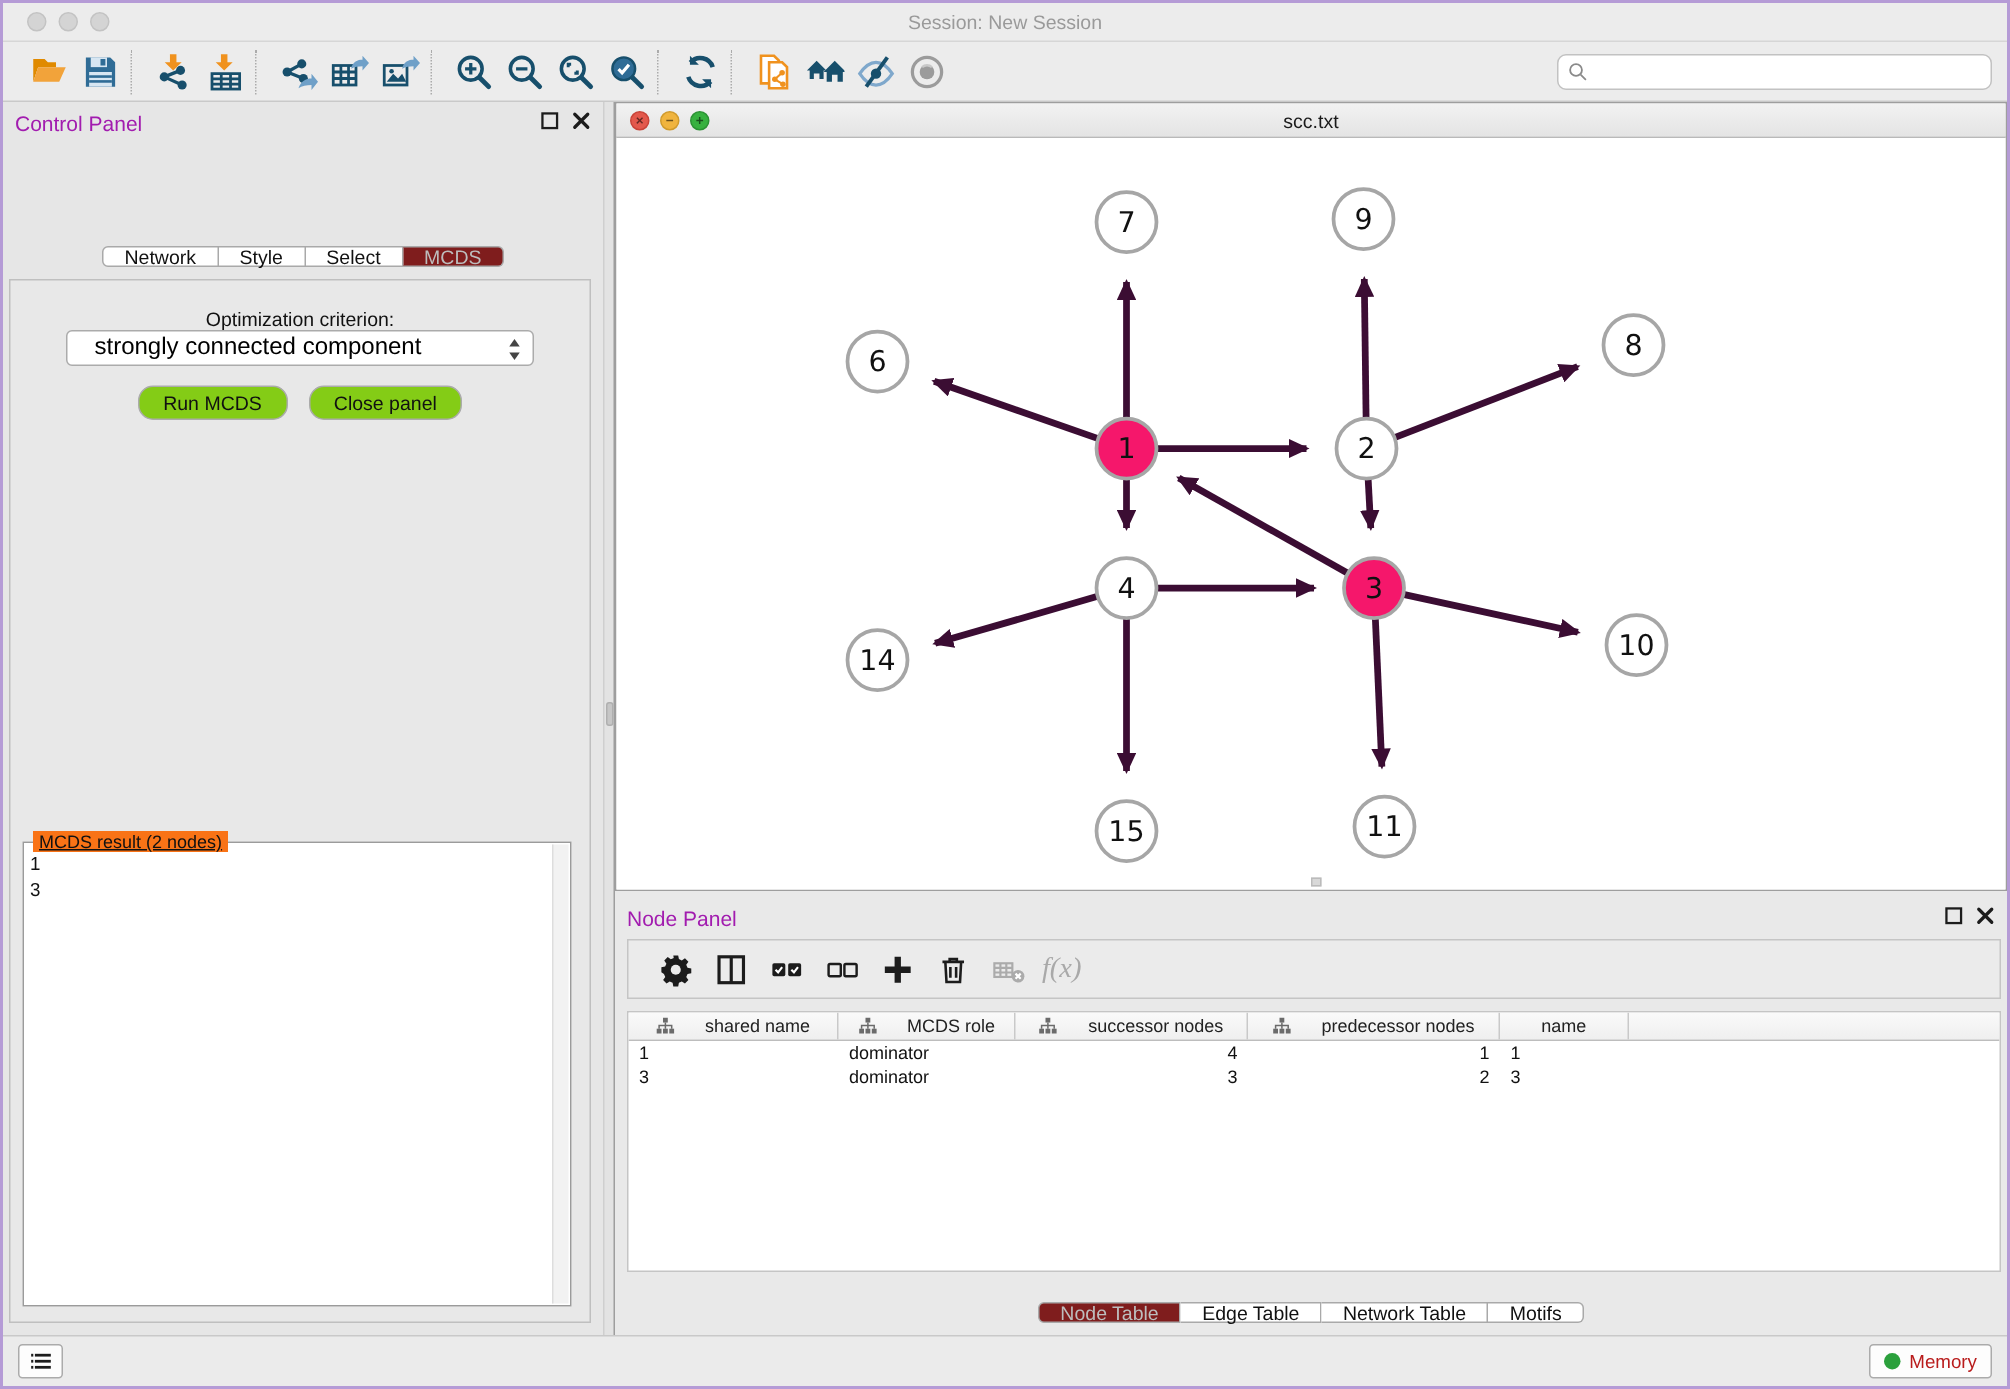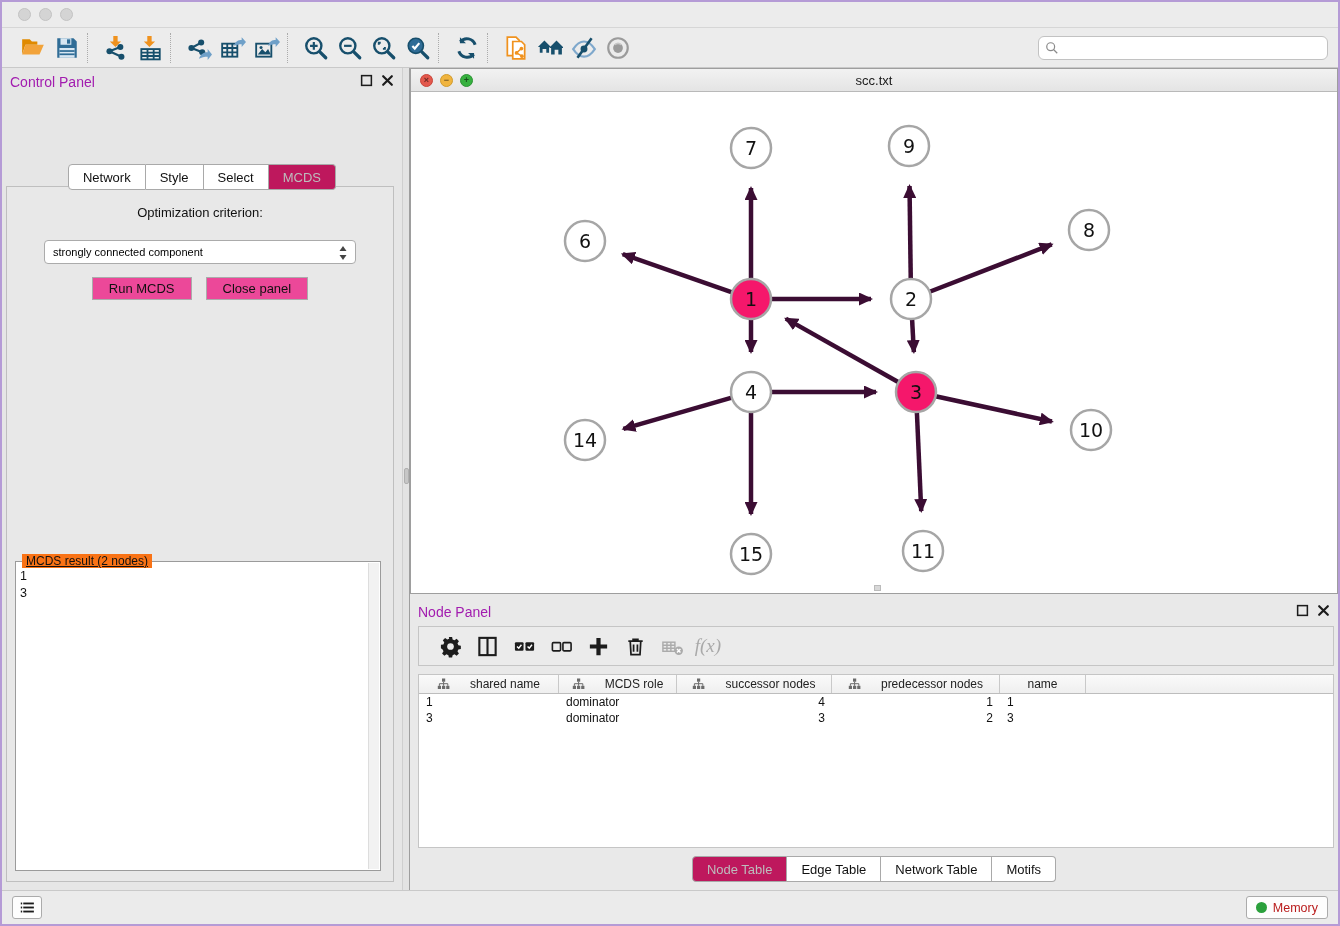--- a/index.html
+++ b/index.html
@@ -21,30 +21,30 @@
   .search-input { width:290px; height:24px; border:1px solid #C2C2C2; border-radius:6px; background:#FFF; padding:0 8px 0 26px; font-size:13px; outline:none; }
   .search-wrap svg { position:absolute; left:7px; top:5px; width:14px; height:14px; }
 
   
   .control-panel { position:absolute; left:0; top:66px; width:400px; bottom:34px; background:#E6E6E6; }
   .panel-header { position:relative; height:26px; padding:6px 8px 0 8px; font-size:14px; color:#a21caf; }
   .panel-header .win-icons { position:absolute; right:8px; top:6px; display:flex; gap:8px; }
   .panel-header .win-icons span { width:13px; height:13px; display:inline-flex; }
   .panel-header .win-icons svg { width:13px; height:13px; }
   .cp-tabs { position:absolute; left:0; right:0; top:96px; display:flex; justify-content:center; z-index:3; }
-  .tab { height:26px; padding:0 14px; display:flex; align-items:center; font-size:13px; background:#FFF; border:1px solid #A9A9A9; border-left:none; color:#111; white-space:nowrap; }
+  .tab { height:14px; padding:0 14px; display:flex; align-items:center; font-size:13px; background:#FFF; border:1px solid #A9A9A9; border-left:none; color:#111; white-space:nowrap; }
   .tab:first-child { border-left:1px solid #A9A9A9; border-radius:4px 0 0 4px; }
   .tab:last-child { border-radius:0 4px 4px 0; }
-  .tab.active { background:#be185d; color:#BDBDBD; }
+  .tab.active { background:#7f1d1d; color:#BDBDBD; }
   .cp-body { position:absolute; left:4px; right:8px; top:118px; bottom:8px; background:#E8E8E8; border:1px solid #BFBFBF; }
   .opt-label { margin-top:18px; text-align:center; font-size:13px; color:#111; }
-  .criterion { position:relative; margin:20px auto 0 auto; width:312px; height:24px; background:#FFF; border:1px solid #ABABAB; border-radius:4px; font-size:11px; display:flex; align-items:center; padding:0 26px 0 8px; }
+  .criterion { position:relative; margin:0 auto 0 auto; width:312px; height:24px; background:#FFF; border:1px solid #ABABAB; border-radius:4px; font-size:16px; display:flex; align-items:center; padding:0 26px 0 18px; }
   .criterion svg { position:absolute; right:7px; top:4px; width:10px; height:16px; }
   .cp-buttons { display:flex; justify-content:center; gap:14px; margin-top:13px; }
-  .btn { height:23px; padding:0 16px; background:#ec4899; border:1px solid #ABABAB; border-radius:0; font-size:13px; display:flex; align-items:center; color:#111; }
+  .btn { height:23px; padding:0 16px; background:#84cc16; border:1px solid #ABABAB; border-radius:10px; font-size:13px; display:flex; align-items:center; color:#111; }
   .result-box { position:absolute; left:8px; right:12px; top:374px; bottom:10px; border:1px solid #9B9B9B; background:#FFF; }
   .result-legend { position:absolute; left:6px; top:-8px; background:#f97316; padding:0 4px; font-size:12px; color:#111;text-decoration:underline; }
   .result-text { position:absolute; left:4px; top:6px; right:14px; bottom:4px; font-size:12.5px; color:#111; white-space:pre; line-height:17px; }
   .result-scroll { position:absolute; right:1px; top:1px; bottom:1px; width:11px; background:#F2F2F2; border-left:1px solid #DDD; }
 
   
   .v-divider { position:absolute; left:400px; top:66px; width:8px; bottom:34px; background:#E3E3E3; border-left:1px solid #CFCFCF; border-right:1px solid #9E9E9E; }
   .v-divider .handle { position:absolute; left:1px; top:400px; width:5px; height:16px; background:#C6C6C6; border:1px solid #AFAFAF; border-radius:2px; }
 
   
@@ -84,20 +84,21 @@
 <body>
 
 <div class="window">
 
   <div class="titlebar">
     <div class="lights">
       <span class="glight"></span>
       <span class="glight"></span>
       <span class="glight"></span>
     </div>
+    <div class="title">Session: New Session</div>
   </div>
 
   <div class="toolbar">
     <div id="main-toolbar-buttons" style="display:flex;align-items:center;">
         <div class="tbtn">
           <svg viewBox="0 0 24 24">
             <path d="M2 4h7l2 2h5v3H5L2 18z" fill="#E08A00"></path>
             <path d="M5 9h17l-4 9H2z" fill="#F2A33A"></path>
           </svg>
         </div>

